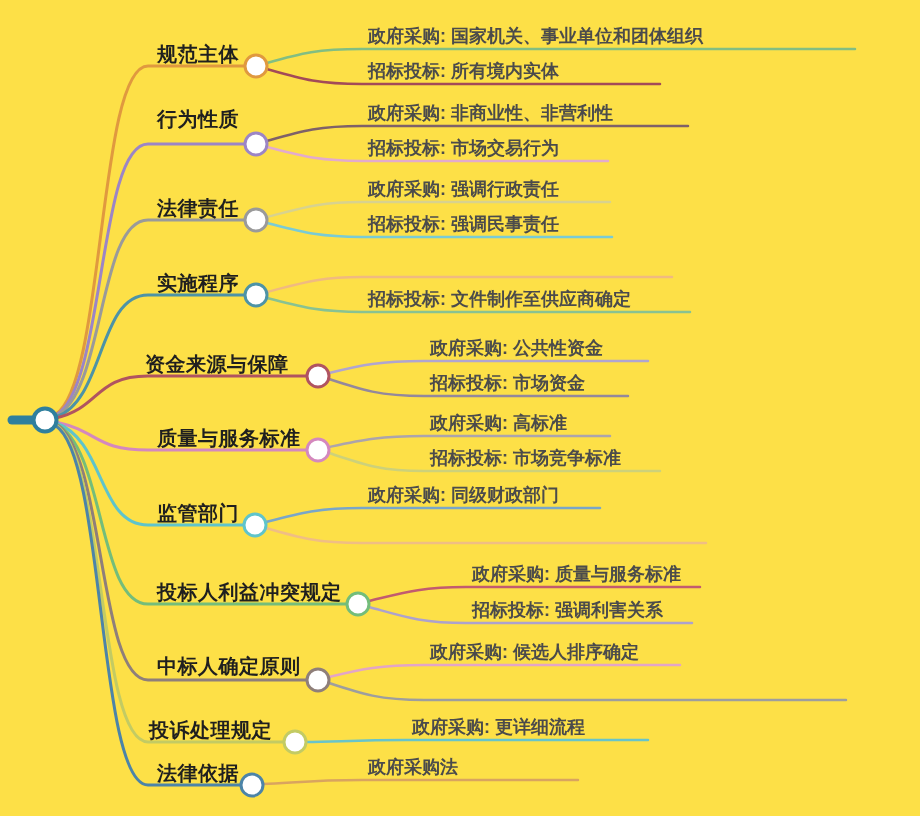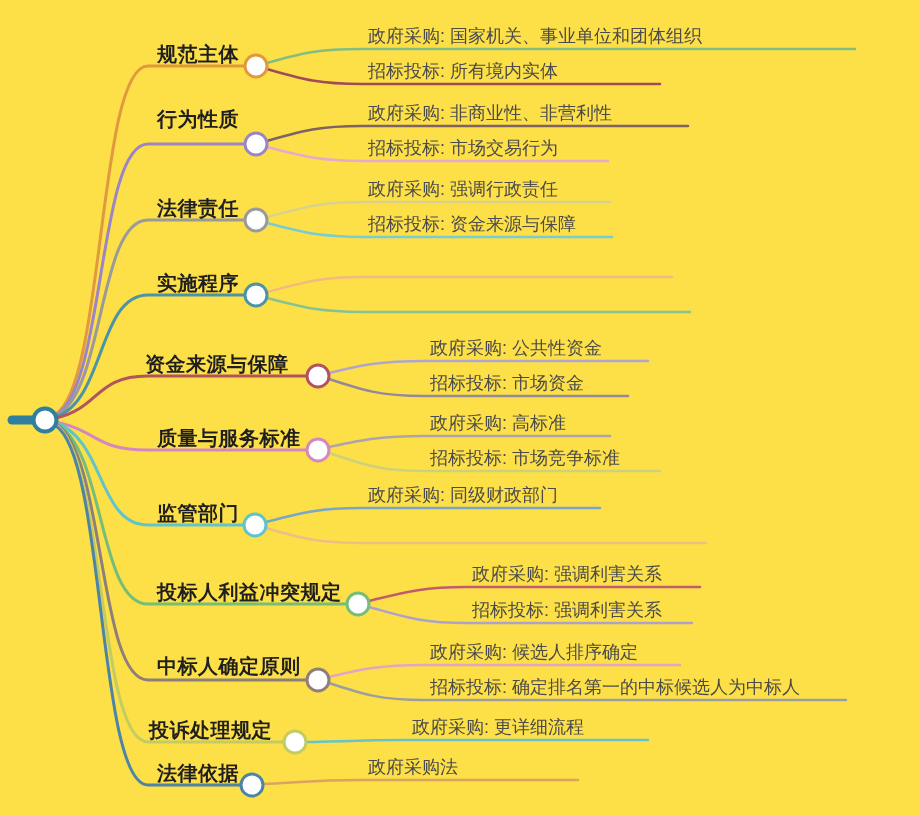--- a/index.html
+++ b/index.html
@@ -25,21 +25,21 @@
     font-weight: 700;
     color: #1f1f1f;
     line-height: 22px;
     white-space: nowrap;
     letter-spacing: 0.5px;
     cursor: pointer;
   }
   .leaf-label {
     position: absolute;
     font-size: 18px;
-    font-weight: 400;
+    font-weight: 700;
     color: #4b4b4b;
     line-height: 22px;
     white-space: nowrap;
     cursor: pointer;
   }
   path { fill: none; }
   .branch-line { stroke-width: 3; stroke-linecap: round; }
   .leaf-line { stroke-width: 2.5; stroke-linecap: round; }
   .node-circle { fill: #ffffff; stroke-width: 3; cursor: pointer; }
   .root-circle { fill: #ffffff; stroke-width: 4; cursor: pointer; }
@@ -120,26 +120,26 @@
   <div class="branch-label" style="left:157px; top:581px">投标人利益冲突规定</div>
   <div class="branch-label" style="left:157px; top:655px">中标人确定原则</div>
   <div class="branch-label" style="left:149px; top:719px">投诉处理规定</div>
   <div class="branch-label" style="left:157px; top:762px">法律依据</div>
 
   <div class="leaf-label" style="left:368px; top:25px">政府采购: 国家机关、事业单位和团体组织</div>
   <div class="leaf-label" style="left:368px; top:60px">招标投标: 所有境内实体</div>
   <div class="leaf-label" style="left:368px; top:102px">政府采购: 非商业性、非营利性</div>
   <div class="leaf-label" style="left:368px; top:137px">招标投标: 市场交易行为</div>
   <div class="leaf-label" style="left:368px; top:178px">政府采购: 强调行政责任</div>
-  <div class="leaf-label" style="left:368px; top:213px">招标投标: 资金来源与保障</div>
+  <div class="leaf-label" style="left:368px; top:213px">招标投标: 强调民事责任</div>
+  <div class="leaf-label" style="left:368px; top:288px">招标投标: 文件制作至供应商确定</div>
   <div class="leaf-label" style="left:430px; top:337px">政府采购: 公共性资金</div>
   <div class="leaf-label" style="left:430px; top:372px">招标投标: 市场资金</div>
   <div class="leaf-label" style="left:430px; top:412px">政府采购: 高标准</div>
   <div class="leaf-label" style="left:368px; top:484px">政府采购: 同级财政部门</div>
   <div class="leaf-label" style="left:430px; top:447px">招标投标: 市场竞争标准</div>
-  <div class="leaf-label" style="left:472px; top:563px">政府采购: 强调利害关系</div>
+  <div class="leaf-label" style="left:472px; top:563px">政府采购: 质量与服务标准</div>
   <div class="leaf-label" style="left:430px; top:641px">政府采购: 候选人排序确定</div>
   <div class="leaf-label" style="left:472px; top:599px">招标投标: 强调利害关系</div>
-  <div class="leaf-label" style="left:430px; top:676px">招标投标: 确定排名第一的中标候选人为中标人</div>
   <div class="leaf-label" style="left:412px; top:716px">政府采购: 更详细流程</div>
   <div class="leaf-label" style="left:368px; top:756px">政府采购法</div>
 
 </div>
 
 </body></html>

